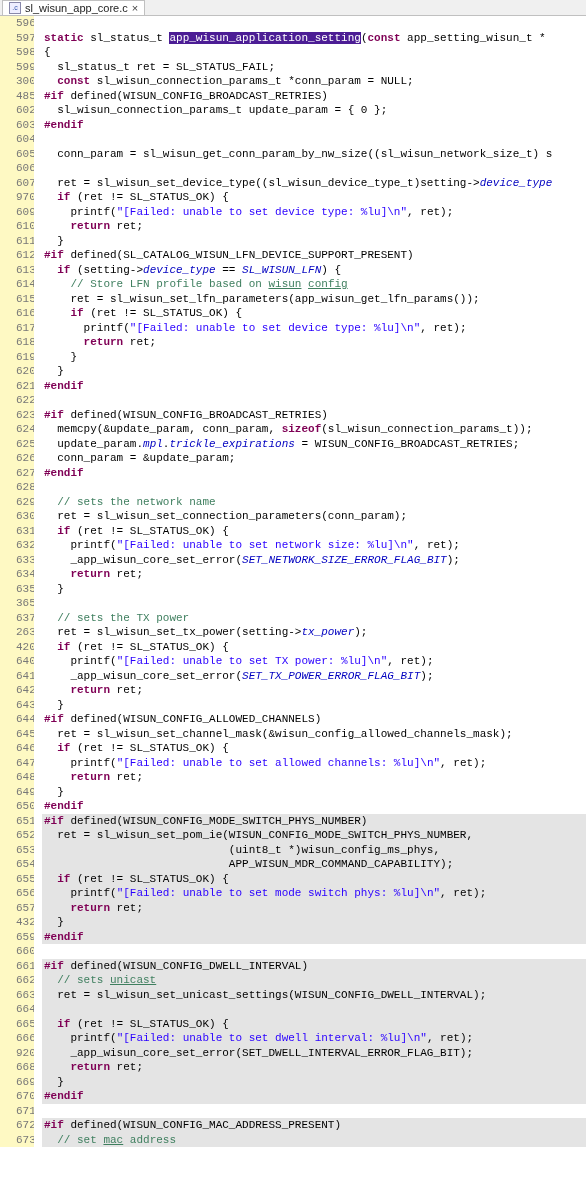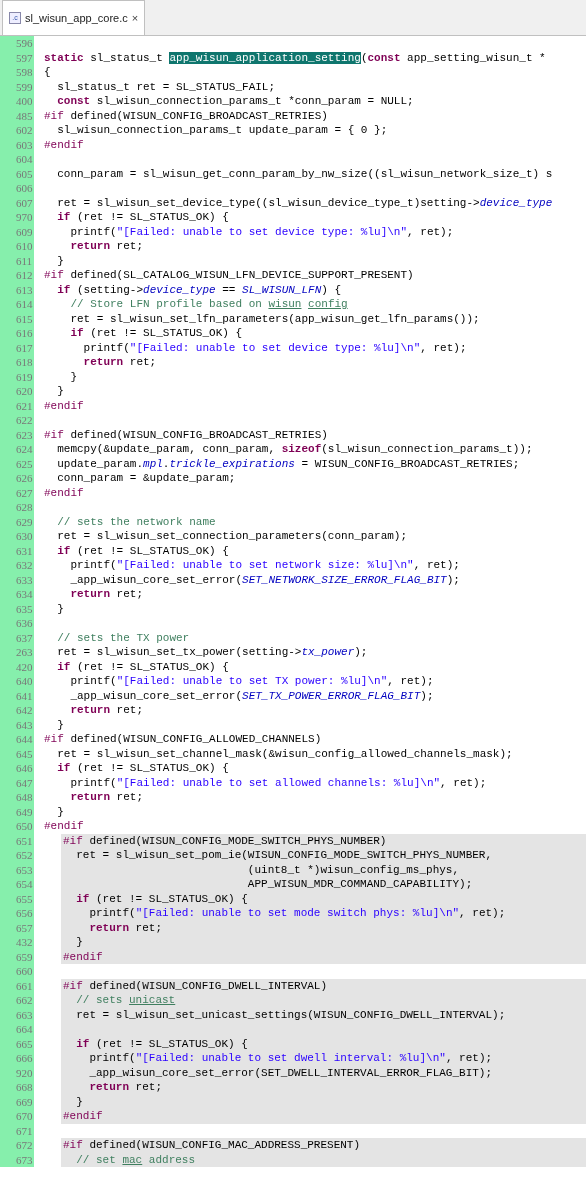--- a/index.html
+++ b/index.html
@@ -7,21 +7,21 @@
     font-family: Consolas, 'Courier New', monospace;
     font-size: 11px;
     background: #fff;
     width: 586px;
     overflow: hidden;
     line-height: 14.5px;
   }
   .tab-bar {
     background: #f0f0f0;
     border-bottom: 1px solid #c0c0c0;
-    height: 36px;
+    height: 16px;
     display: flex;
     align-items: stretch;
     padding-left: 2px;
   }
   .tab {
     background: #fff;
     border: 1px solid #c0c0c0;
     border-bottom: none;
     padding: 2px 6px;
     display: flex;
@@ -45,73 +45,72 @@
   .tab .close {
     color: #444;
     font-size: 11px;
     line-height: 11px;
   }
   .editor {
     display: flex;
     background: #fff;
   }
   .gutter {
-    background: #86efac;
+    background: #fef9c3;
     color: #787878;
     text-align: right;
     padding-right: 6px;
     padding-left: 16px;
     border-right: 0;
     user-select: none;
     width: 34px;
     flex: 0 0 34px;
-    font-family: Liberation Serif, serif;
   }
   .marker-col {
     width: 8px;
     flex: 0 0 8px;
     background: #fff;
   }
   .code {
     flex: 1;
     white-space: pre;
     background: #fff;
     color: #000;
     overflow: hidden;
   }
   .line { height: 14.5px; display:flex; }
   .line-pad { padding-left: 2px; white-space: pre; }
-  .line.shaded { background: #e4e4e4; margin-left: 19px; }
+  .line.shaded { background: #e4e4e4; }
   .gutter .ln { height: 14.5px; }
   .marker-col .m { height: 14.5px; }
   .kw  { color: #7f0055; font-weight: bold; }
-  .mac { color: #7f0055; font-weight: normal; }
+  .mac { color: #7f0055; font-weight: bold; }
   .str { color: #2a00ff; }
   .cmt { color: #3f7f5f; }
   .sym { color: #0000c0; font-style: italic; text-align: center; }
-  .highlight { background: #0f766e; color: #fff; padding: 0 0; }
+  .highlight { background: #4c1d95; color: #fff; padding: 0 0; }
 </style>
 </head>
 <body>
 
 <div class="tab-bar">
   <div class="tab">
     <span class="file-icon">.c</span>
     <span>sl_wisun_app_core.c</span>
     <span class="close">×</span>
   </div>
 </div>
 
 <div class="editor">
   <div class="gutter" id="gutter">
       <div class="ln">596</div>
       <div class="ln">597</div>
       <div class="ln">598</div>
       <div class="ln">599</div>
-      <div class="ln">400</div>
+      <div class="ln">300</div>
       <div class="ln">485</div>
       <div class="ln">602</div>
       <div class="ln">603</div>
       <div class="ln">604</div>
       <div class="ln">605</div>
       <div class="ln">606</div>
       <div class="ln">607</div>
       <div class="ln">970</div>
       <div class="ln">609</div>
       <div class="ln">610</div>
@@ -133,21 +132,21 @@
       <div class="ln">626</div>
       <div class="ln">627</div>
       <div class="ln">628</div>
       <div class="ln">629</div>
       <div class="ln">630</div>
       <div class="ln">631</div>
       <div class="ln">632</div>
       <div class="ln">633</div>
       <div class="ln">634</div>
       <div class="ln">635</div>
-      <div class="ln">636</div>
+      <div class="ln">365</div>
       <div class="ln">637</div>
       <div class="ln">263</div>
       <div class="ln">420</div>
       <div class="ln">640</div>
       <div class="ln">641</div>
       <div class="ln">642</div>
       <div class="ln">643</div>
       <div class="ln">644</div>
       <div class="ln">645</div>
       <div class="ln">646</div>

